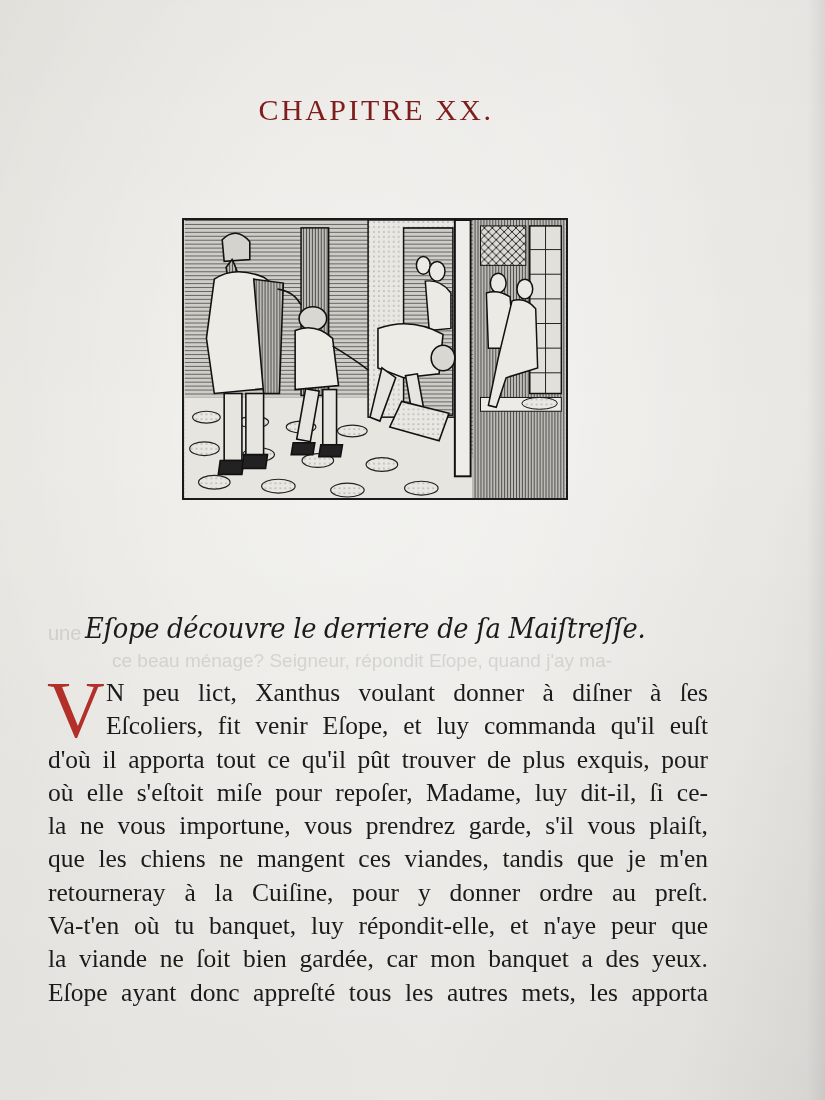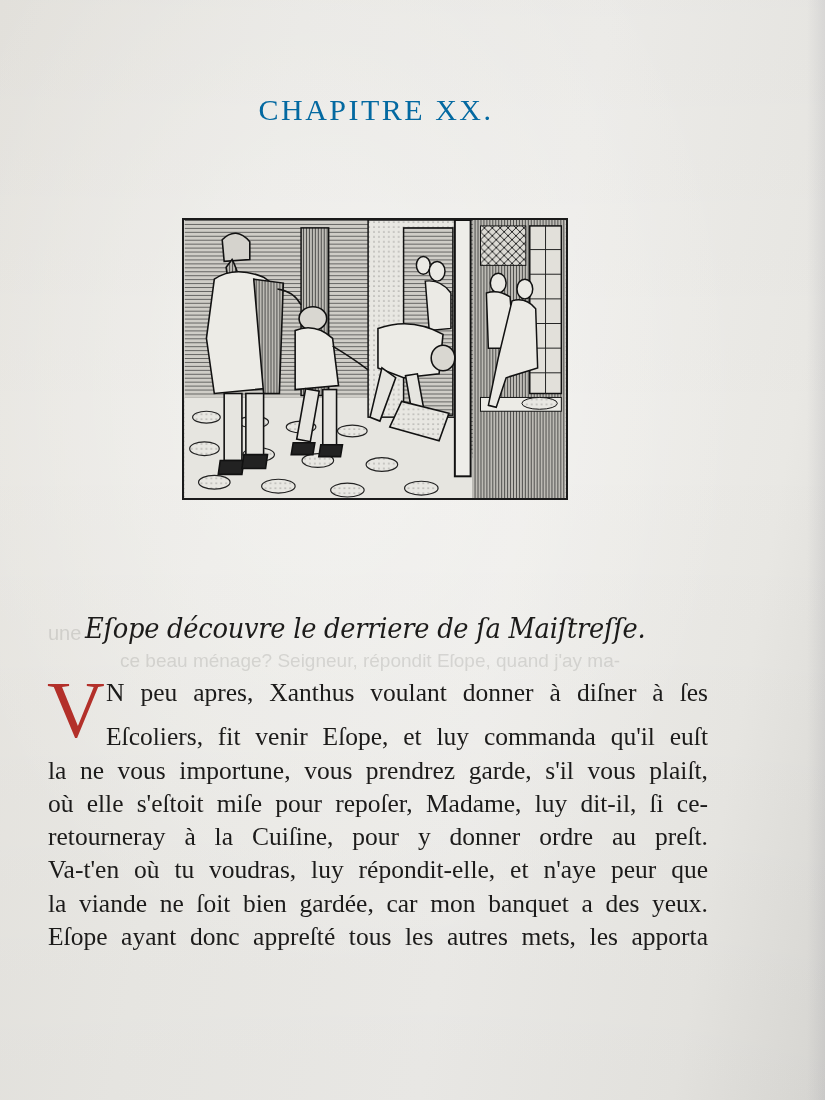--- a/index.html
+++ b/index.html
@@ -13,21 +13,21 @@
     position: absolute; inset: 0; pointer-events: none;
     background: radial-gradient(ellipse at 40% 35%, rgba(255,255,255,0.35), rgba(0,0,0,0) 60%),
                 linear-gradient(180deg, rgba(0,0,0,0.02), rgba(0,0,0,0) 40%, rgba(0,0,0,0.03));
   }
   .right-edge {
     position: absolute; right: 0; top: 0; bottom: 0; width: 18px;
     background: linear-gradient(90deg, rgba(0,0,0,0), rgba(150,150,160,0.18));
   }
   .chapter-title {
     position: absolute; left: 0; width: 752px; top: 93px; text-align: center;
-    font-size: 30px; letter-spacing: 2.5px; color: #0369a1;
+    font-size: 30px; letter-spacing: 2.5px; color: #7f1d1d;
     font-family: "Liberation Serif", serif;
   }
   .figure {
     position: absolute; left: 182px; top: 218px; width: 386px; height: 282px;
     border: 2px solid #1a1a1a; box-sizing: border-box; overflow: hidden;
     background: #d9d8d3;
   }
   .figure svg { display: block; width: 100%; height: 100%; }
   .ghost {
     position: absolute; color: rgba(120,118,114,0.22); font-size: 20px;
@@ -40,36 +40,36 @@
     transform: scaleX(0.92); transform-origin: left;
   }
   .body-text {
     position: absolute; left: 48px; top: 676px; width: 660px;
     font-size: 25.5px; line-height: 33.3px; color: #1c1b1a;
   }
   .line {
     display: block; white-space: nowrap; text-align: justify; text-align-last: justify;
     height: 33.3px;
   }
-  .line.indent { padding-left: 58px; margin-top: 11px; }
+  .line.indent { padding-left: 58px; }
   .line.first { padding-left: 58px; }
   .dropcap {
     position: absolute; left: 47px; top: 675px;
     font-size: 80px; line-height: 70px; color: #b3302a;
     font-family: "Liberation Serif", serif;
   }
 </style>
 </head>
 <body>
 
 <div class="page-shade"></div>
 <div class="right-edge"></div>
 
 <div class="ghost" style="left:48px; top:622px;">une</div>
-<div class="ghost" style="left:112px; top:650px; font-size:19px;margin-left:8px;">ce beau ménage? Seigneur, répondit Eſope, quand j'ay ma-</div>
+<div class="ghost" style="left:112px; top:650px; font-size:19px;">ce beau ménage? Seigneur, répondit Eſope, quand j'ay ma-</div>
 
 <div class="chapter-title">CHAPITRE XX.</div>
 
 <div class="figure">
   <svg viewBox="0 0 386 282" xmlns="http://www.w3.org/2000/svg">
     <defs>
       <pattern id="hatch" width="4" height="4" patternUnits="userSpaceOnUse">
         <rect width="4" height="4" fill="#cfcdc7"></rect>
         <line x1="0" y1="0" x2="4" y2="0" stroke="#2a2a2a" stroke-width="1.3"></line>
       </pattern>
@@ -169,21 +169,23 @@
       <path d="M220 184 L268 196 L258 224 L208 210 Z" fill="url(#dots)"></path>
     </g>
   </svg>
 </div>
 
 <div class="subtitle">Eſope découvre le derriere de ſa Maiſtreſſe.</div>
 
 <div class="dropcap">V</div>
 
 <div class="body-text">
-  <span class="line first">N peu apres, Xanthus voulant donner à diſner à ſes</span>
+  <span class="line first">N peu lict, Xanthus voulant donner à diſner à ſes</span>
   <span class="line indent">Eſcoliers, fit venir Eſope, et luy commanda qu'il euſt</span>
+  <span class="line">d'où il apporta tout ce qu'il pût trouver de plus exquis, pour</span>
+  <span class="line">où elle s'eſtoit miſe pour repoſer, Madame, luy dit-il, ſi ce-</span>
   <span class="line">la ne vous importune, vous prendrez garde, s'il vous plaiſt,</span>
-  <span class="line">où elle s'eſtoit miſe pour repoſer, Madame, luy dit-il, ſi ce-</span>
+  <span class="line">que les chiens ne mangent ces viandes, tandis que je m'en</span>
   <span class="line">retourneray à la Cuiſine, pour y donner ordre au preſt.</span>
-  <span class="line">Va-t'en où tu voudras, luy répondit-elle, et n'aye peur que</span>
+  <span class="line">Va-t'en où tu banquet, luy répondit-elle, et n'aye peur que</span>
   <span class="line">la viande ne ſoit bien gardée, car mon banquet a des yeux.</span>
   <span class="line">Eſope ayant donc appreſté tous les autres mets, les apporta</span>
 </div>
 
 </body></html>

